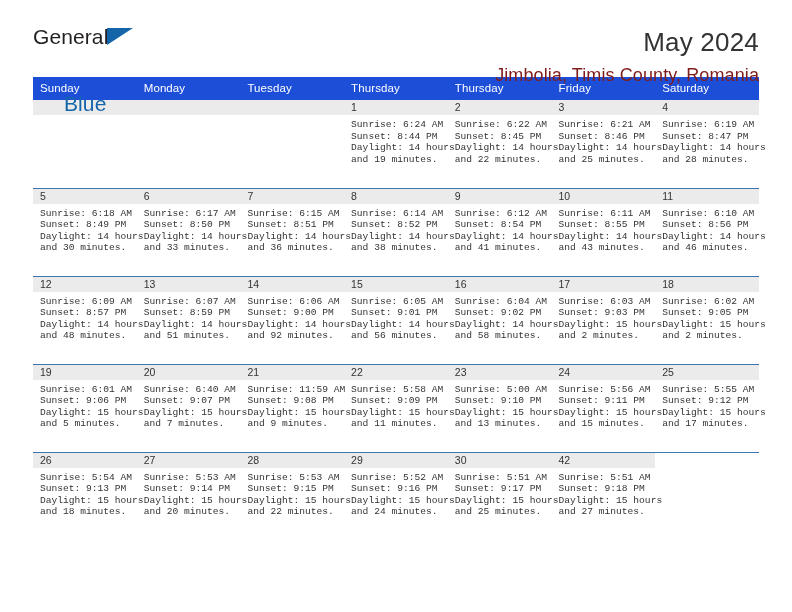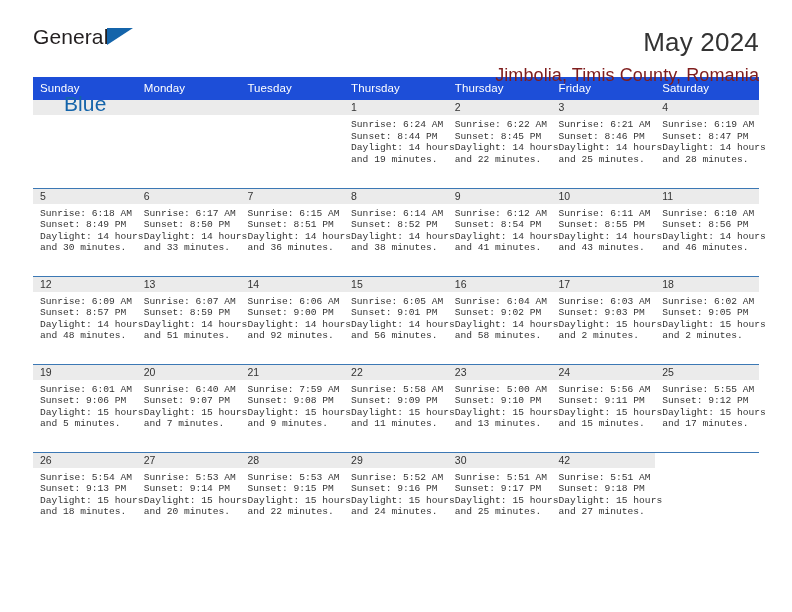--- a/index.html
+++ b/index.html
@@ -357,21 +357,21 @@
             <div class="cell-body">
               <div>Sunrise: 6:40 AM</div>
               <div>Sunset: 9:07 PM</div>
               <div>Daylight: 15 hours</div>
               <div>and 7 minutes.</div>
             </div>
           </td>
           <td>
             <div class="daynum-band">21</div>
             <div class="cell-body">
-              <div>Sunrise: 7:59 AM</div>
+              <div>Sunrise: 11:59 AM</div>
               <div>Sunset: 9:08 PM</div>
               <div>Daylight: 15 hours</div>
               <div>and 9 minutes.</div>
             </div>
           </td>
           <td>
             <div class="daynum-band">22</div>
             <div class="cell-body">
               <div>Sunrise: 5:58 AM</div>
               <div>Sunset: 9:09 PM</div>

